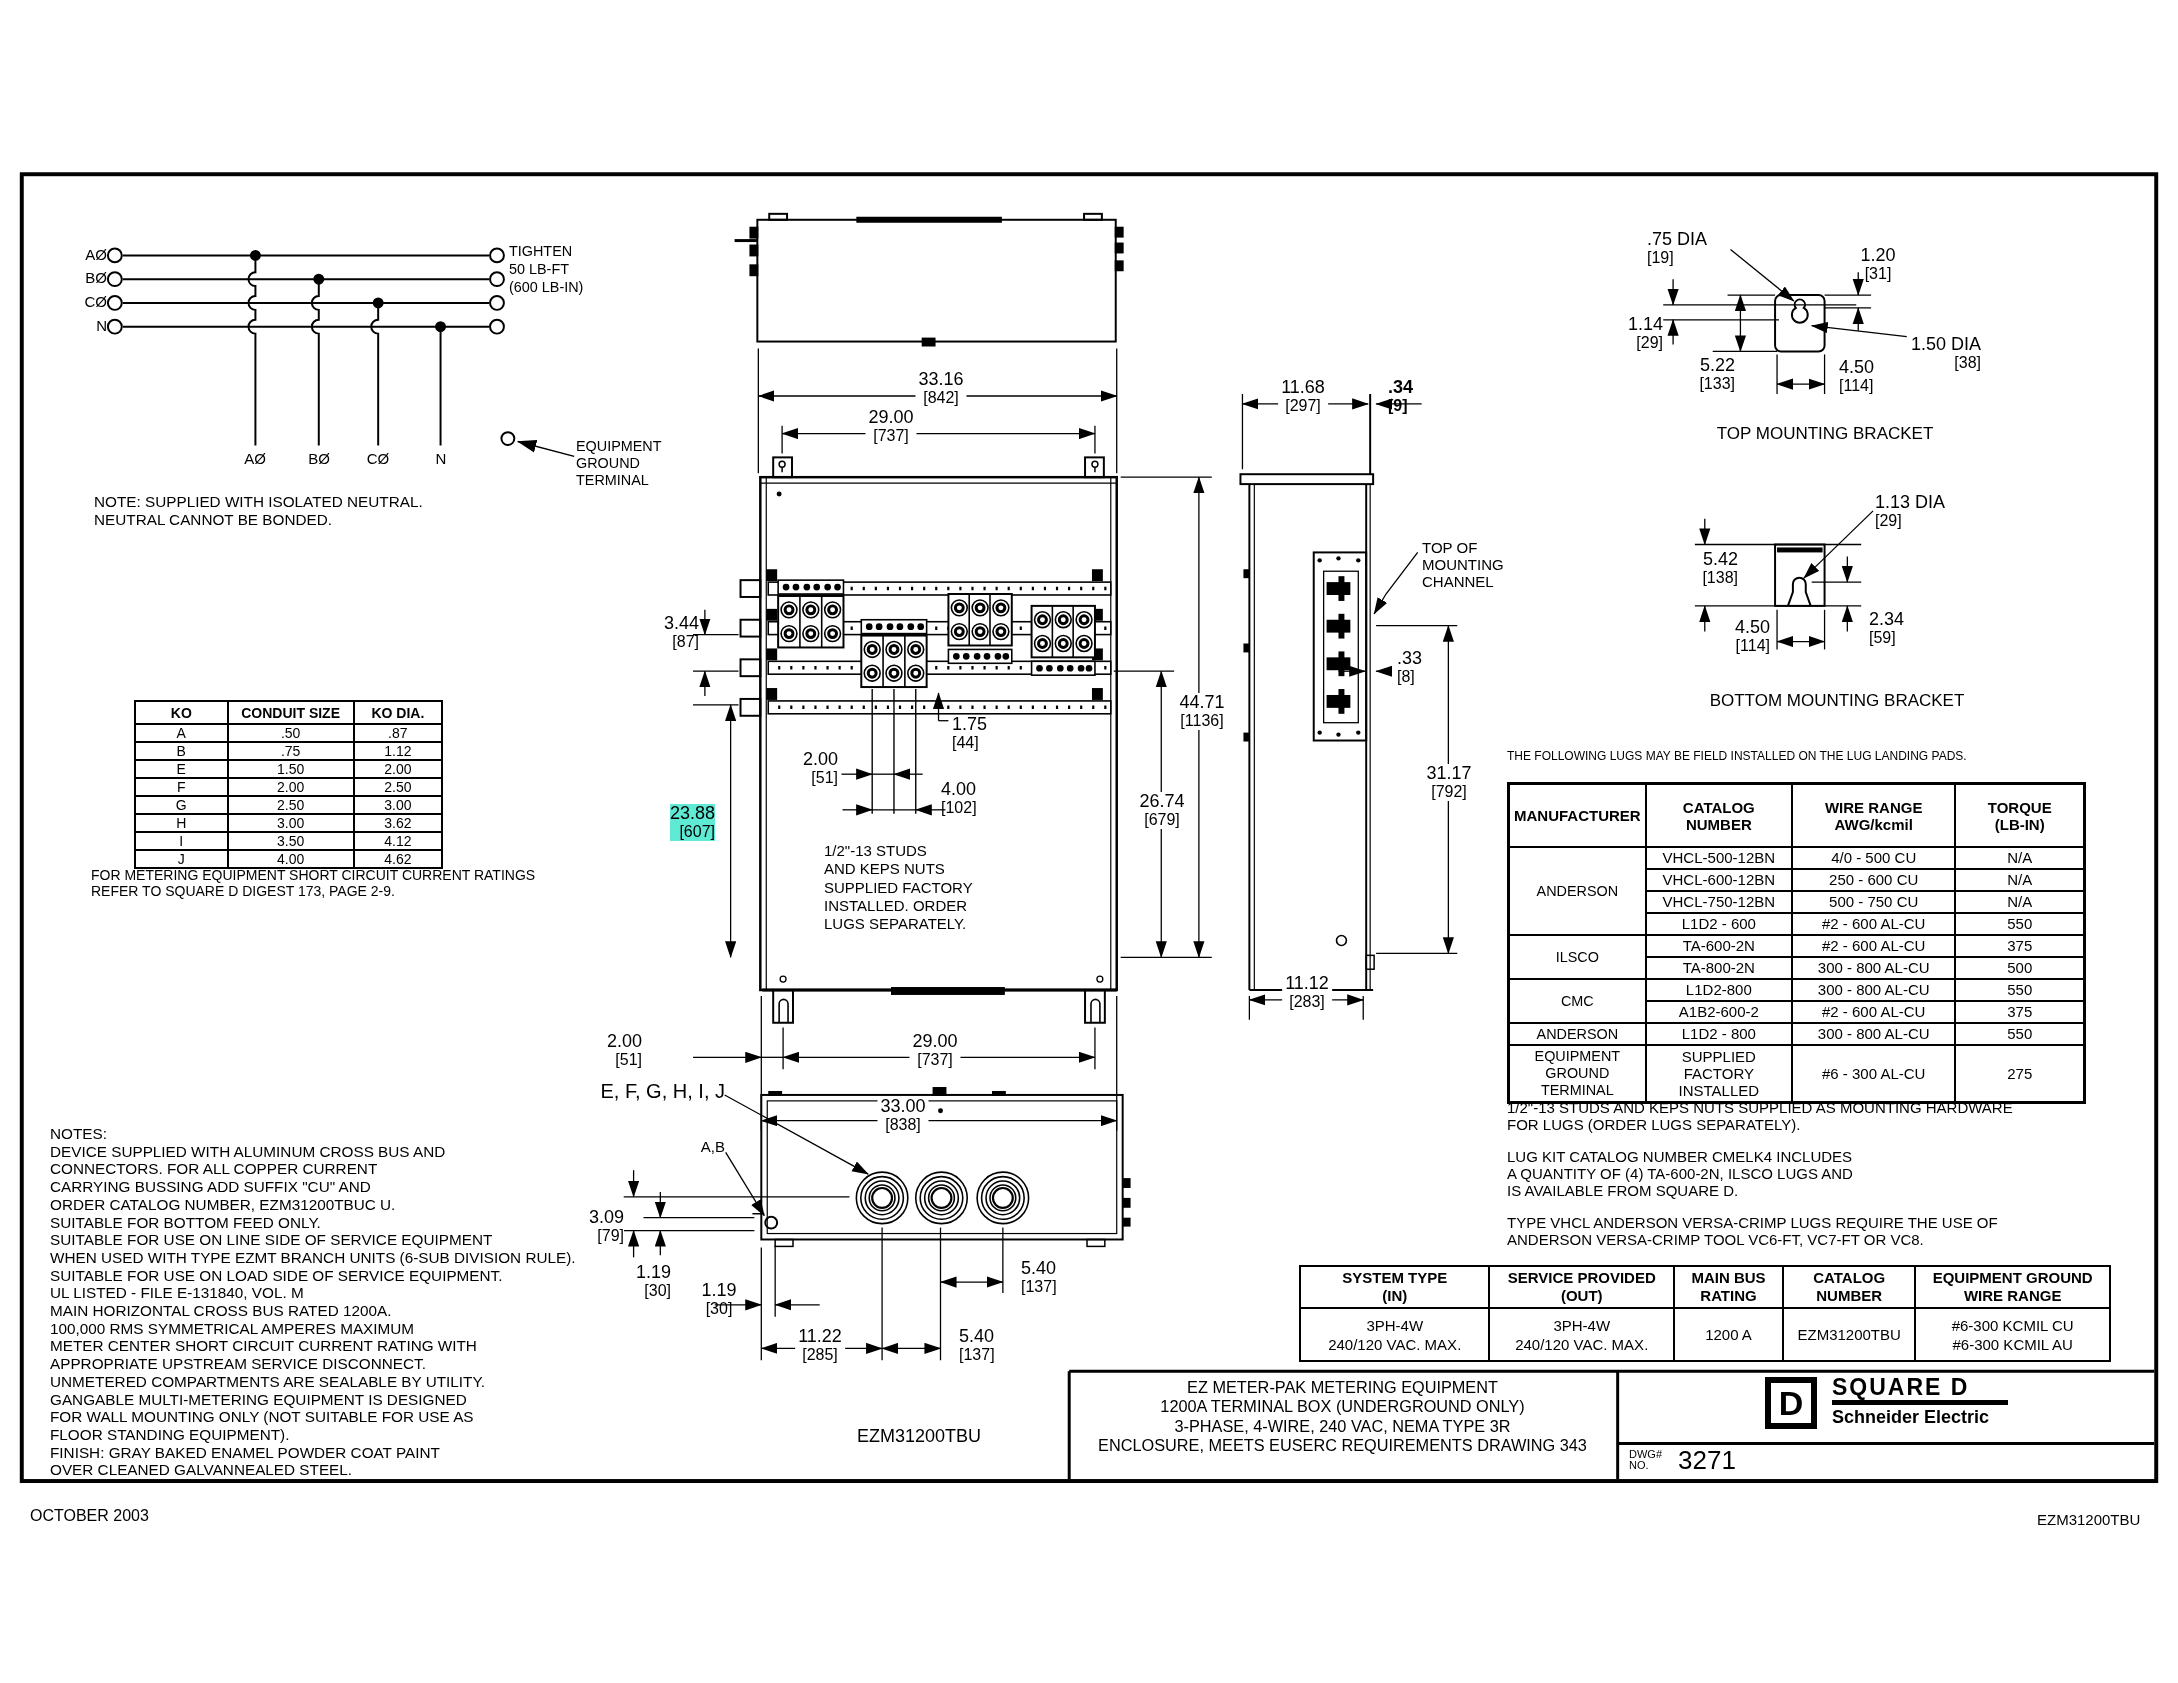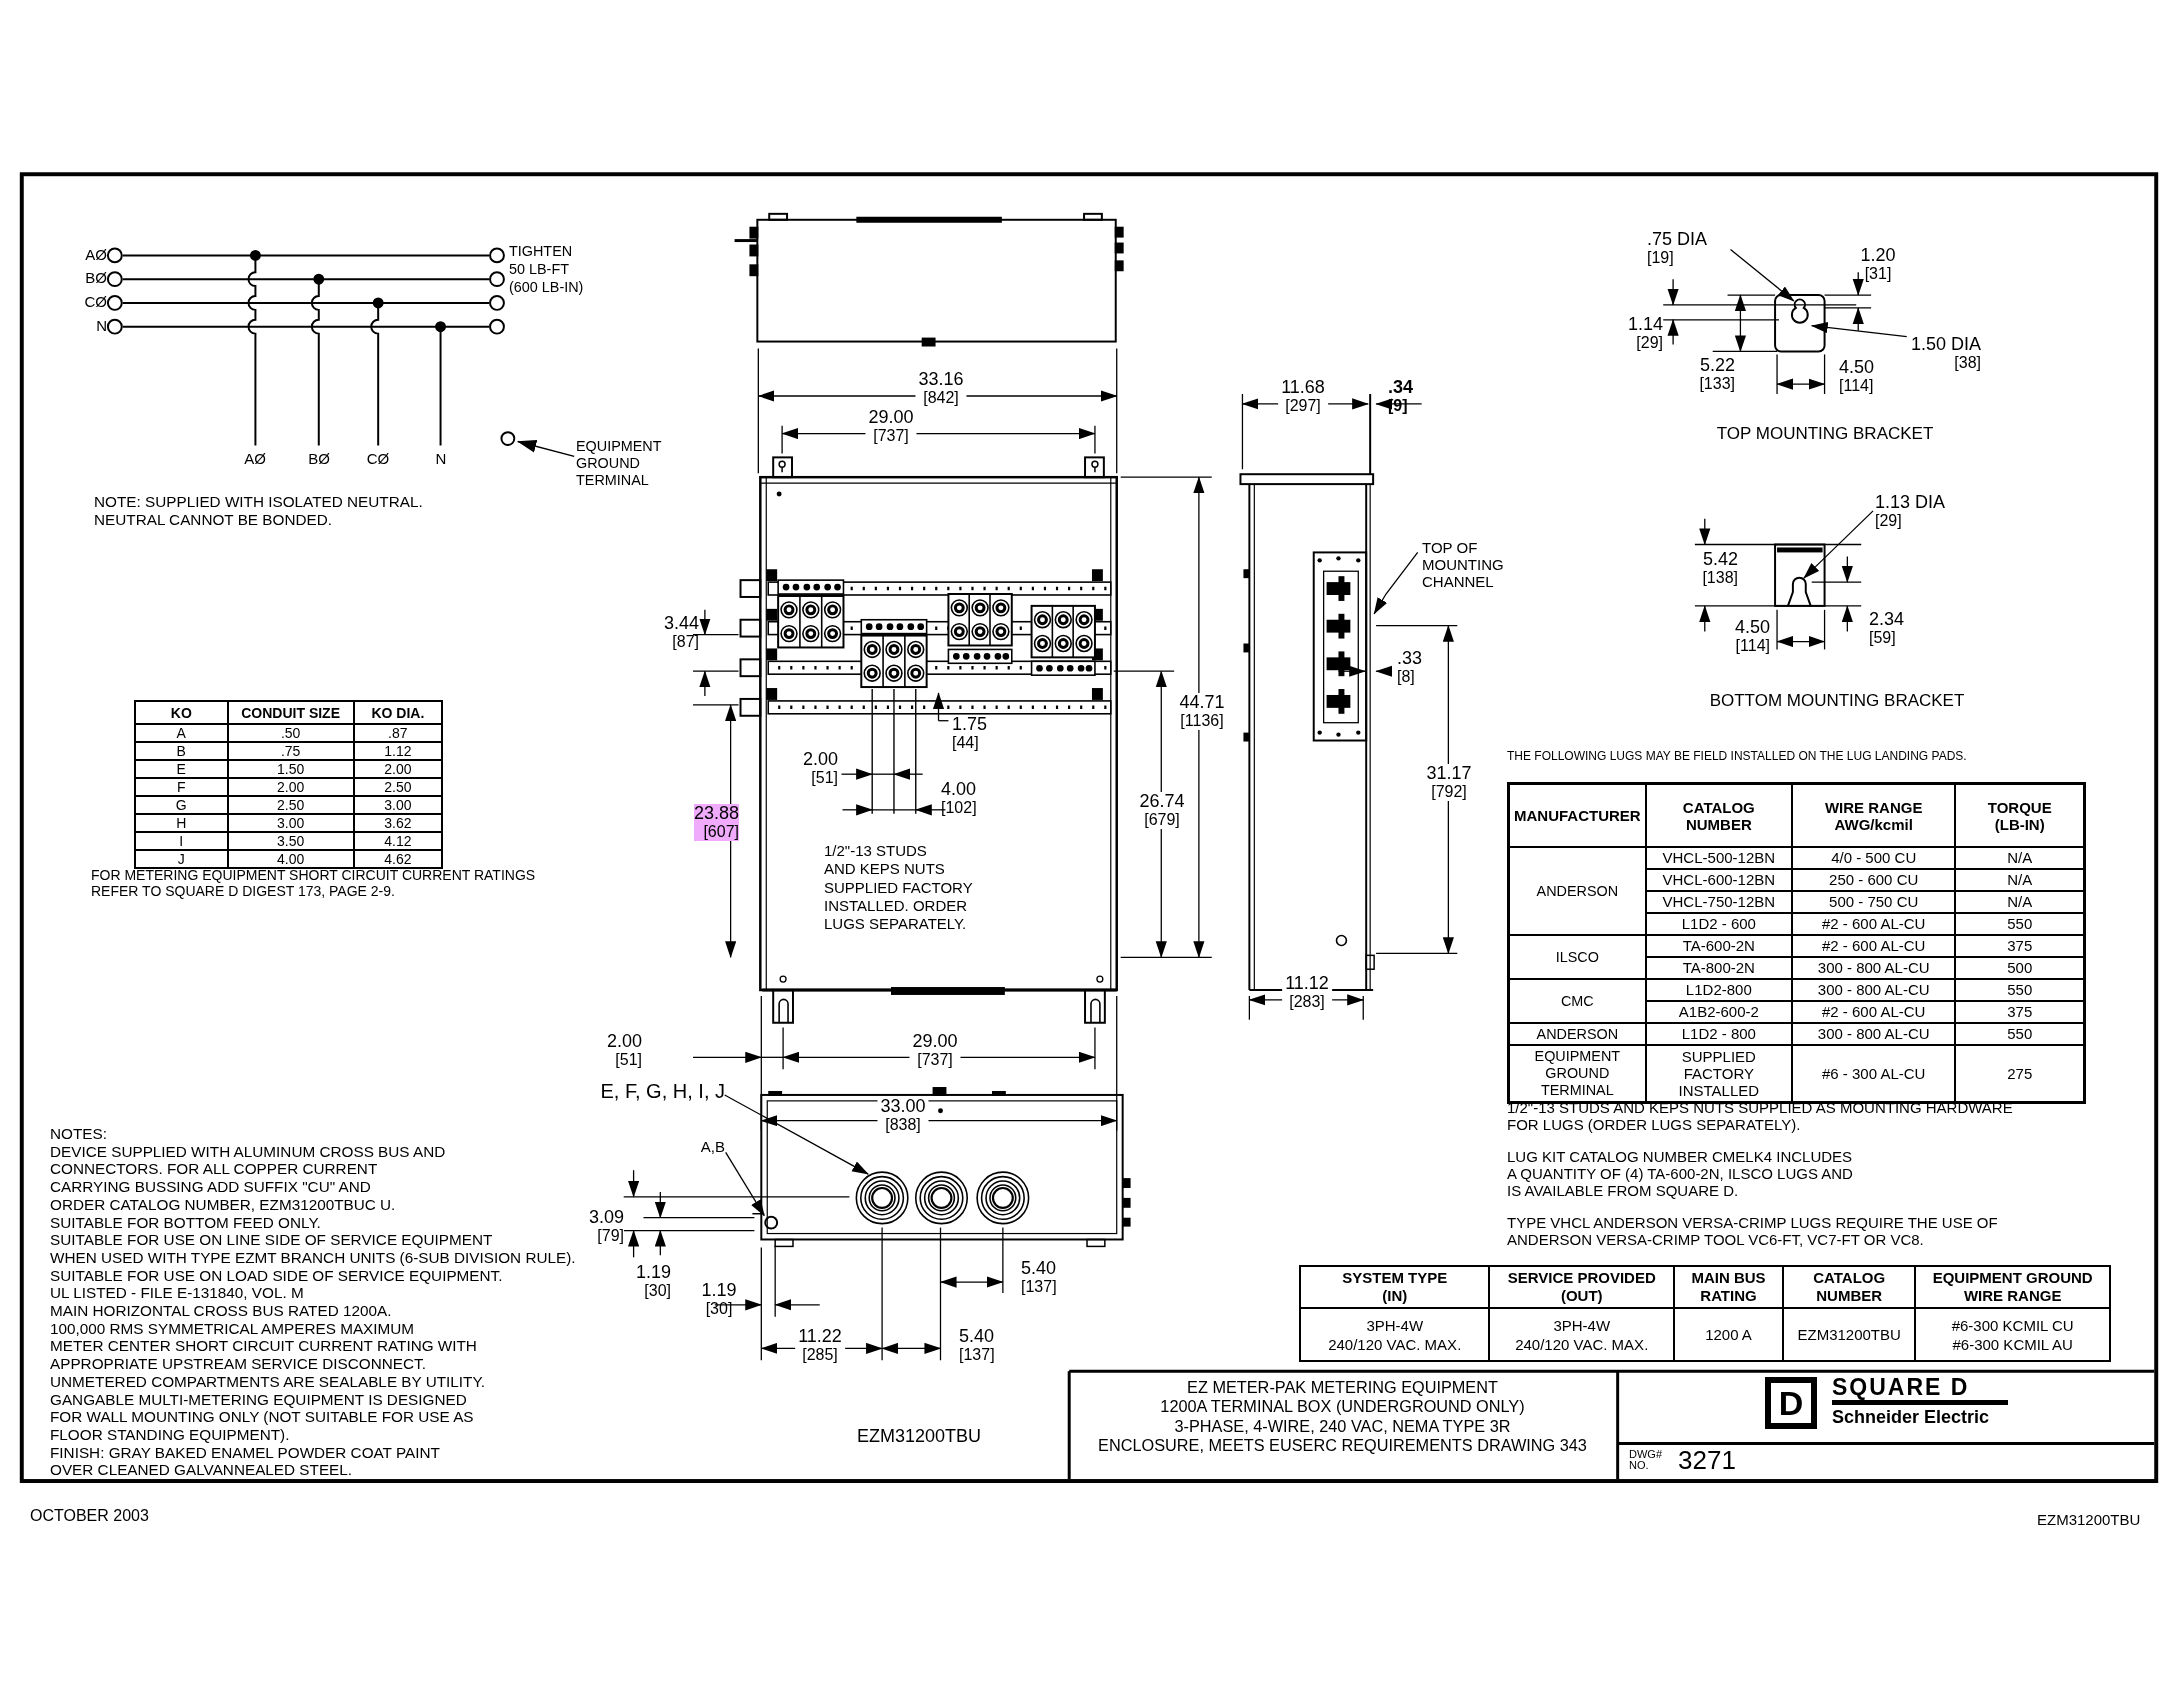--- a/index.html
+++ b/index.html
@@ -508,21 +508,21 @@
     <div class="mm">[842]</div>
   </div>
 <div class="lbl c bg" style="left:891px;top:408px;">
     <div>29.00</div>
     <div class="mm">[737]</div>
   </div>
 <div class="lbl r" style="left:699px;top:614px;">
     <div>3.44</div>
     <div class="mm">[87]</div>
   </div>
-<div class="lbl r" style="left:739px;top:804px;background:#f0abfc;">
+<div class="lbl r" style="left:715px;top:804px;background:#5eead4;">
     <div>23.88</div>
     <div class="mm">[607]</div>
   </div>
 <div class="lbl c bg" style="left:1202px;top:693px;">
     <div>44.71</div>
     <div class="mm">[1136]</div>
   </div>
 <div class="lbl c bg" style="left:1162px;top:792px;">
     <div>26.74</div>
     <div class="mm">[679]</div>

